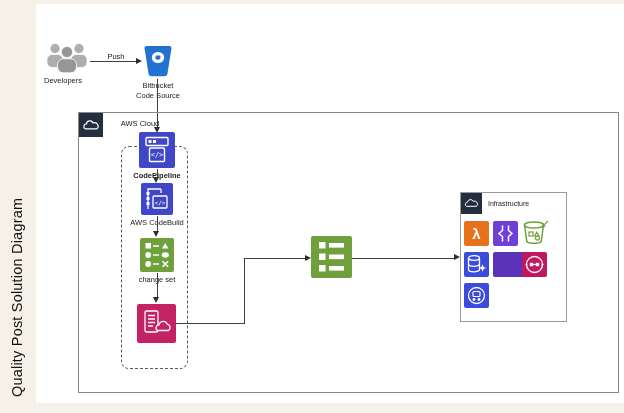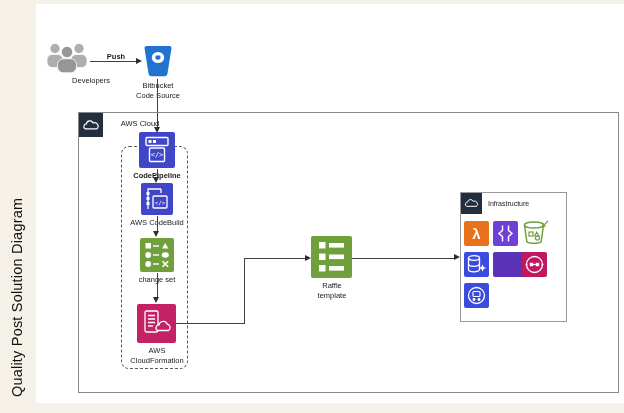--- a/index.html
+++ b/index.html
@@ -44,23 +44,23 @@
           <rect x="3" y="13.5" width="16" height="13" rx="5"></rect>
         <circle cx="35" cy="7.5" r="5"></circle>
           <rect x="27" y="13.5" width="16" height="13" rx="5"></rect>
       </g>
       <g fill="#969696" stroke="#fdfdfd" stroke-width="0.8">
         <circle cx="23" cy="11" r="5.6"></circle>
           <rect x="13.5" y="17.8" width="19" height="14" rx="5.8"></rect>
       </g>
     </svg>
   </div>
-  <div class="lbl" style="left:48px;top:76px;width:62px;text-align:right;">Developers</div>
-
-  <div class="lbl" style="left:96px;top:52px;width:40px;font-weight:bold;">Push</div>
+  <div class="lbl" style="left:32px;top:76px;width:62px;">Developers</div>
+
+  <div class="lbl" style="left:96px;top:52px;width:40px;">Push</div>
   <div class="hline" style="left:90px;top:61px;width:46px;"></div>
   <div class="ah-right" style="left:136px;top:57.5px;"></div>
 
   <div class="node" style="left:142px;top:44px;width:32px;height:34px;">
     <svg width="32" height="34" viewBox="0 0 32 34">
       <path d="M2.5 4 C2.5 2.9 3.4 2 4.5 2 h23 c1.1 0 2 .9 2 2 l-4 25.5 a3.2 3.2 0 0 1-3.2 2.7 h-12.6 a3.2 3.2 0 0 1-3.2-2.7 Z" fill="#2173CF"></path>
       <ellipse cx="16" cy="13.5" rx="6.2" ry="5.6" fill="#fff"></ellipse>
       <ellipse cx="16" cy="13.5" rx="2.6" ry="2.3" fill="#2173CF"></ellipse>
     </svg>
   </div>
@@ -133,42 +133,38 @@
 
   <div class="node sq" style="left:137px;top:304px;width:39px;height:39px;background:#C32264;">
     <svg width="39" height="39" viewBox="0 0 39 39">
       <g stroke="#fff" stroke-width="1.3" fill="none">
         <rect x="8" y="7" width="13" height="21" rx="1.5"></rect>
         <path d="M11 11.5h7M11 15h7M11 18.5h7M11 22h5"></path>
       </g>
       <path d="M20.5 26.5 A3 3 0 0 1 22 20.9 A4.3 4.3 0 0 1 30.2 20.1 A3.5 3.5 0 0 1 31.5 26.5 Z" fill="#C32264" stroke="#fff" stroke-width="1.3"></path>
     </svg>
   </div>
-  <div class="lbl" style="left:114px;top:346px;width:86px;">AWS
-CloudFormation</div>
 
   <div class="hline" style="left:176px;top:323px;width:69px;"></div>
   <div class="vline" style="left:244px;top:258px;height:66px;"></div>
   <div class="hline" style="left:244px;top:258px;width:61px;"></div>
   <div class="ah-right" style="left:305px;top:254.5px;"></div>
 
   <div class="node sq" style="left:311px;top:236px;width:41px;height:42px;background:#6FA03C;">
     <svg width="41" height="42" viewBox="0 0 41 42">
       <g fill="#fff">
         <rect x="8" y="6" width="6.5" height="6.5"></rect>
           <rect x="18" y="7" width="15" height="4.6"></rect>
         <rect x="8" y="17.5" width="6.5" height="6.5"></rect>
           <rect x="18" y="18.5" width="15" height="4.6"></rect>
         <rect x="8" y="29" width="6.5" height="6.5"></rect>
           <rect x="18" y="30" width="15" height="4.6"></rect>
       </g>
     </svg>
   </div>
-  <div class="lbl" style="left:302px;top:281px;width:60px;">Raffle
-template</div>
 
   <div class="hline" style="left:352px;top:257.5px;width:102px;"></div>
   <div class="ah-right" style="left:454px;top:254px;"></div>
 
   <div class="infrabox"></div>
   <div class="hdrsq" style="left:461px;top:193px;width:21px;height:21px;">
     <svg width="17" height="13" viewBox="0 0 24 18">
       <path d="M5 13 A3.2 3.2 0 0 1 6.5 7 A4.2 4.2 0 0 1 14.5 6 A4.2 4.2 0 0 1 19 13 Z" fill="none" stroke="#fff" stroke-width="1.4"></path>
     </svg>
   </div>

